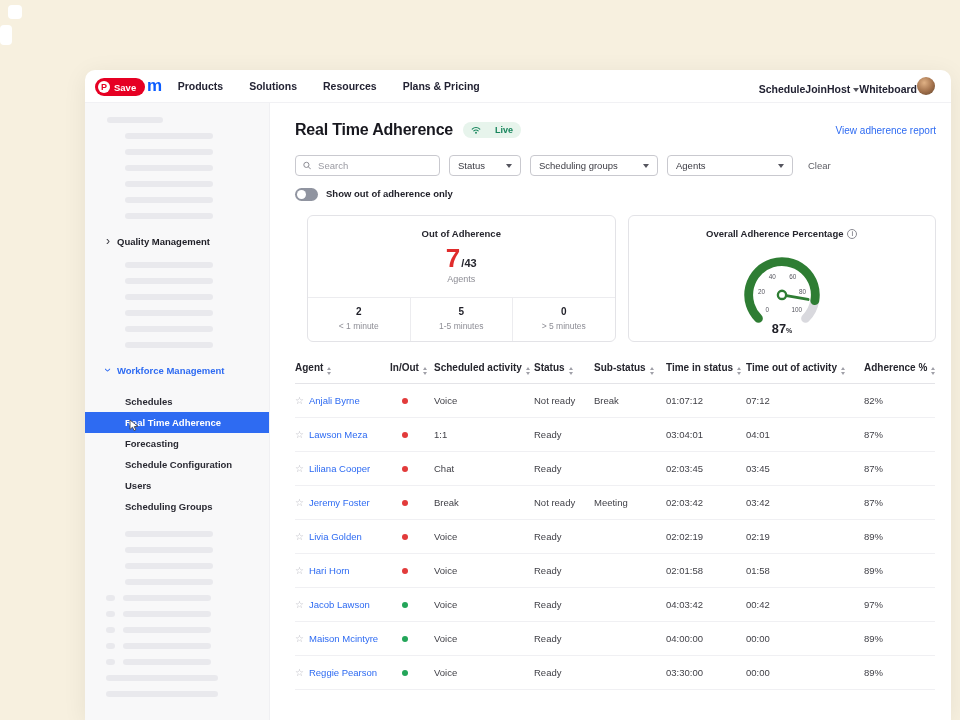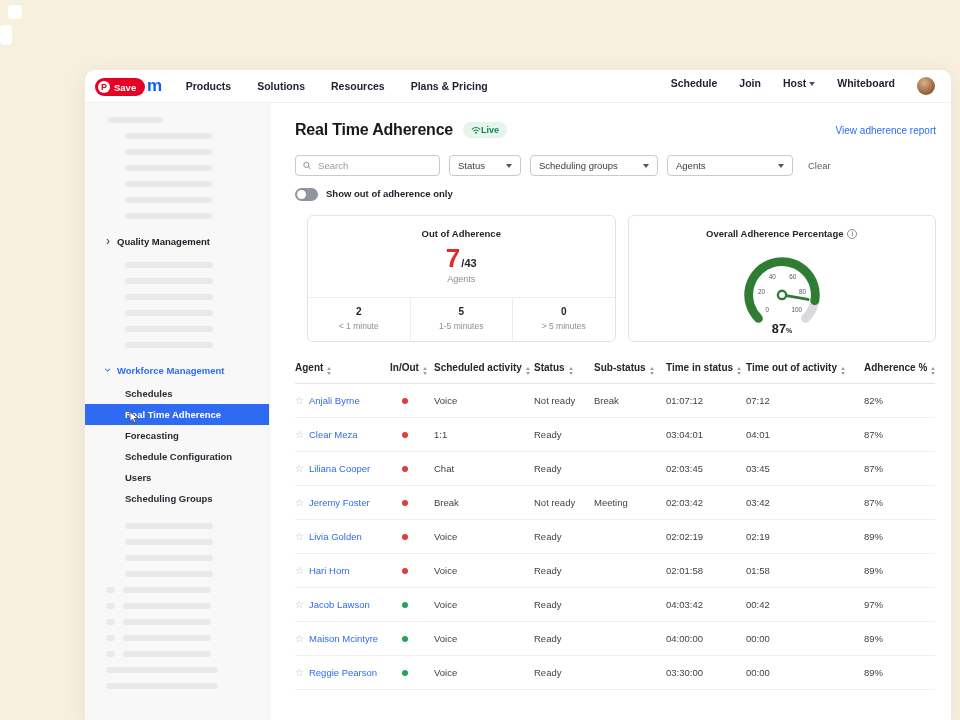--- a/index.html
+++ b/index.html
@@ -18,22 +18,22 @@
 
   
   .topnav{position:relative;height:33px;display:flex;align-items:center;
     padding:0 16px 0 62px;border-bottom:1px solid #f1f1f4;}
   .pin-save{position:absolute;left:10px;top:8px;height:18px;display:flex;align-items:center;
     gap:4px;background:#e60023;color:#fff;border-radius:9px;padding:0 9px 0 3px;
     font-size:9.5px;font-weight:700;cursor:pointer;}
   .pin-p{width:12px;height:12px;border-radius:50%;background:#fff;color:#e60023;
     font-size:9px;font-weight:800;display:flex;align-items:center;justify-content:center;}
   .logo{font-size:17px;font-weight:800;color:#0b5cff;letter-spacing:-.5px;cursor:pointer;}
-  .nav-left{display:flex;gap:26px;margin-left:24px;}
-  .nav-right{display:flex;gap:22px;margin-left:auto;align-items:flex-start;}
+  .nav-left{display:flex;gap:26px;margin-left:16px;}
+  .nav-right{display:flex;margin-left:auto;align-items:flex-end;}
   .nav-link{font-size:10.5px;font-weight:600;color:#232333;cursor:pointer;white-space:nowrap;}
   .chev-down{display:inline-block;width:0;height:0;border-left:3px solid transparent;
     border-right:3px solid transparent;border-top:4px solid #55555e;margin-left:3px;vertical-align:1px;}
   .avatar{width:18px;height:18px;border-radius:50%;cursor:pointer;
     background:radial-gradient(circle at 40% 32%,#e0b185 0%,#a06f4a 55%,#5d432c 100%);}
 
   
   .app-body{display:flex;height:617px;}
 
   
@@ -44,32 +44,32 @@
   .sk-b{width:88px;margin:10px 0 0 40px;}
   .sk-row{display:flex;gap:8px;margin:10px 0 0 21px;align-items:center;}
   .sk-dash{width:9px;}
   .sk-bar{width:88px;}
   .sk-wide{width:112px;margin:10px 0 0 21px;}
   .side-section{display:flex;align-items:center;gap:7px;padding:0 0 0 21px;
     margin-top:13px;height:18px;font-size:9.5px;font-weight:700;color:#1e1e26;cursor:pointer;}
   .side-section .chevron{font-size:12px;line-height:1;color:#3a3a42;font-weight:400;}
   .side-section.accent{color:#2e6bf2;}
   .side-section.accent .chevron{color:#2e6bf2;display:inline-block;transform:rotate(90deg);}
-  .submenu{margin-top:4px;}
+  .submenu{margin-top:12px;}
   .submenu-item{position:relative;padding:5px 0 5px 40px;font-size:9.5px;font-weight:600;
     color:#2a2a33;cursor:pointer;white-space:nowrap;}
   .submenu-item.selected{background:#2e6bf2;color:#fff;}
   .cursor-icon{position:absolute;left:44px;top:7px;}
 
   
   .main{flex:1;padding:18px 15px 0 25px;overflow:hidden;background:#fff;}
 
   .page-header{display:flex;align-items:center;}
   .page-title{font-size:16px;font-weight:700;color:#18181f;letter-spacing:-.2px;}
-  .live-badge{display:flex;align-items:center;gap:0;margin-left:10px;background:#e7f4ec;
+  .live-badge{display:flex;align-items:center;gap:14px;margin-left:10px;background:#e7f4ec;
     color:#17855c;font-size:9px;font-weight:700;padding:3px 8px;border-radius:10px;}
   .report-link{margin-left:auto;font-size:10px;font-weight:500;color:#2e6bf2;cursor:pointer;}
 
   .filters{display:flex;align-items:center;gap:9px;margin-top:16px;}
   .search-box{display:flex;align-items:center;gap:5px;width:145px;height:21px;
     border:1px solid #c9c9cf;border-radius:4px;padding:0 7px;background:#fff;}
   .search-box input{border:0;outline:0;width:100%;font-size:9.5px;color:#3a3a42;
     font-family:"Liberation Sans",sans-serif;background:transparent;}
   .search-box input::placeholder{color:#9a9aa2;}
   .select{height:21px;border:1px solid #c9c9cf;border-radius:4px;display:flex;
@@ -366,21 +366,21 @@
           <td><span class="star">☆</span><a class="agent-link">Anjali Byrne</a></td>
           <td><span class="dot dot-out"></span></td>
           <td>Voice</td>
           <td>Not ready</td>
           <td>Break</td>
           <td>01:07:12</td>
           <td>07:12</td>
           <td>82%</td>
         </tr>
             <tr class="agent-row">
-          <td><span class="star">☆</span><a class="agent-link">Clear Meza</a></td>
+          <td><span class="star">☆</span><a class="agent-link">Lawson Meza</a></td>
           <td><span class="dot dot-out"></span></td>
           <td>1:1</td>
           <td>Ready</td>
           <td></td>
           <td>03:04:01</td>
           <td>04:01</td>
           <td>87%</td>
         </tr>
             <tr class="agent-row">
           <td><span class="star">☆</span><a class="agent-link">Liliana Cooper</a></td>

